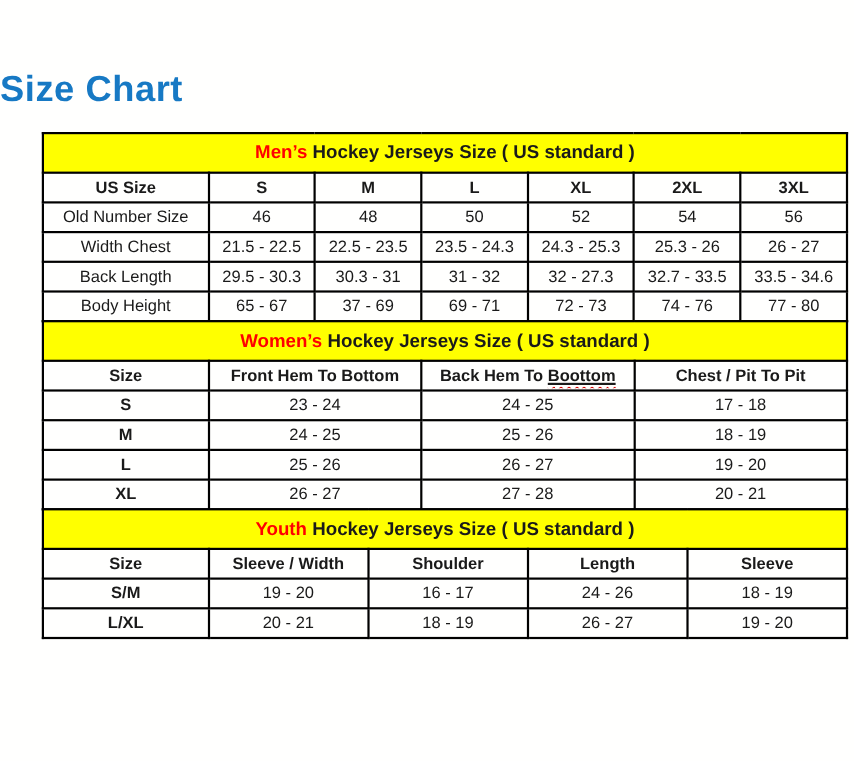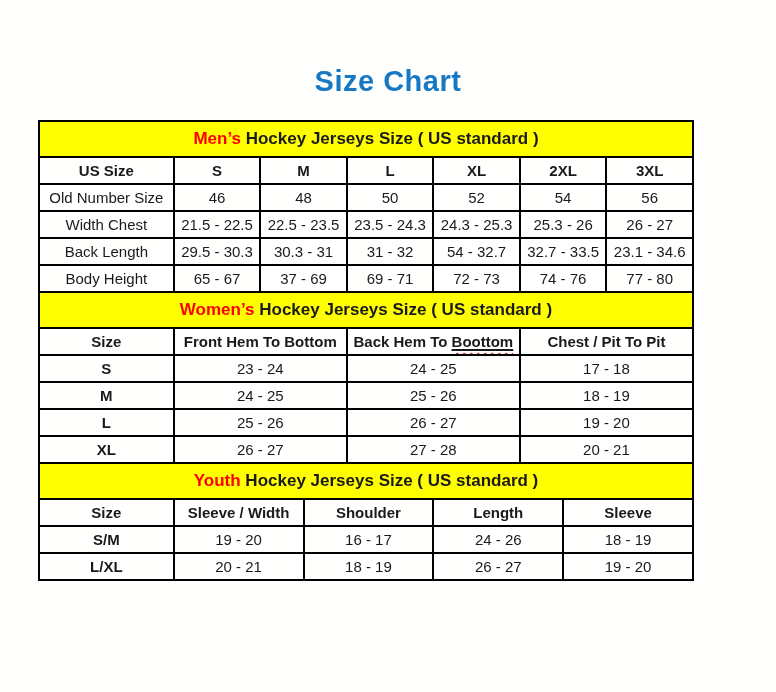--- a/index.html
+++ b/index.html
@@ -5,33 +5,33 @@
   html, body { margin: 0; padding: 0; }
   body {
     width: 776px; height: 692px;
     background: #fffffe;
     font-family: "Liberation Sans", sans-serif;
     color: #1a1a1a;
     overflow: hidden;
   }
   .title {
     margin: 64px 0 0 0;
-    font-size: 29px;
+    font-size: 33px;
     line-height: 34px;
     font-weight: bold;
-    text-align: center;
+    text-align: left;
     color: #1779c4;
     letter-spacing: 0.5px;
   }
   .chart {
     margin: 22px 0 0 38px;
     width: 699px;
   }
   table {
-    width: 656px;
+    width: 733px;
     border-collapse: collapse;
     table-layout: fixed;
   }
   table + table { margin-top: -2px; }
   td, th {
     border: 2px solid #000;
     text-align: center;
     vertical-align: middle;
     padding: 0 2px;
     font-size: 15px;
@@ -40,21 +40,21 @@
     white-space: nowrap;
   }
   tr.banner-row td {
     background: #ffff00;
     height: 34px;
     font-size: 17px;
     font-weight: bold;
   }
   .hl { color: #ff0000; font-weight: bold; }
   .banner-rest { margin-left: 0.28em; }
-  th { font-weight: bold; }
+  th { font-weight: bold; border-radius: 12px; }
   td.bold { font-weight: bold; }
   .misspelled {
     margin-left: 0.28em;
     text-decoration: underline wavy #d40000;
     text-decoration-thickness: 1px;
     text-underline-offset: 5px;
   }
   .misspelled .mis-inner {
     text-decoration: underline solid #1a1a1a;
     text-decoration-thickness: 1.5px;
@@ -115,23 +115,23 @@
             <td>23.5 - 24.3</td>
             <td>24.3 - 25.3</td>
             <td>25.3 - 26</td>
             <td>26 - 27</td>
           </tr>
           <tr>
             <td>Back Length</td>
             <td>29.5 - 30.3</td>
             <td>30.3 - 31</td>
             <td>31 - 32</td>
-            <td>54 - 32.7</td>
+            <td>32 - 27.3</td>
             <td>32.7 - 33.5</td>
-            <td>23.1 - 34.6</td>
+            <td>33.5 - 34.6</td>
           </tr>
           <tr>
             <td>Body Height</td>
             <td>65 - 67</td>
             <td>37 - 69</td>
             <td>69 - 71</td>
             <td>72 - 73</td>
             <td>74 - 76</td>
             <td>77 - 80</td>
           </tr>

